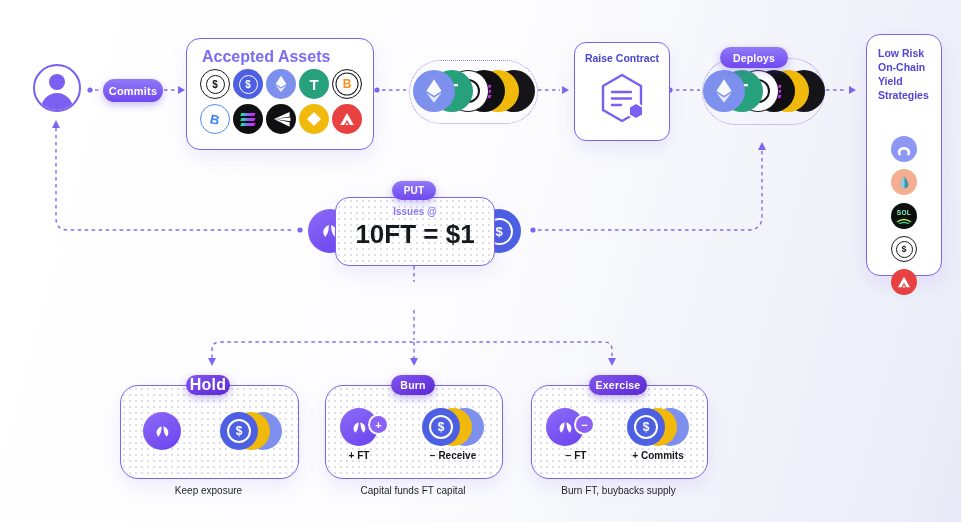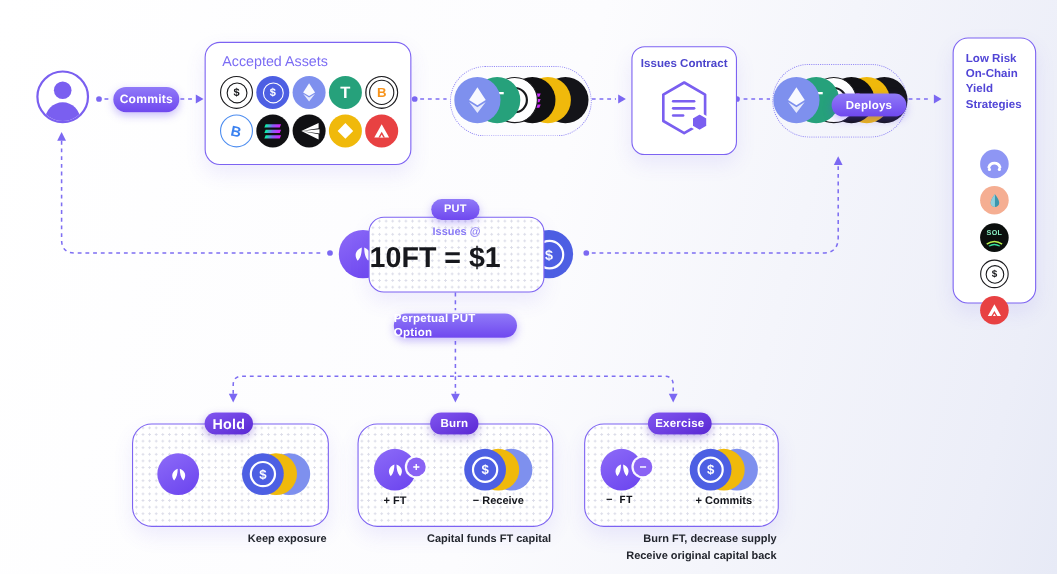--- a/index.html
+++ b/index.html
@@ -53,26 +53,26 @@
   .c-aave{background:#8e96f4;}
   .c-lido{background:#f5ae92;}
   .c-solx{background:#0b0f0d;flex-direction:column;}
   .c-solx b{color:#8af0c4;font-size:6.5px;letter-spacing:.3px;}
 
   .badge{position:absolute;width:17px;height:17px;border-radius:50%;background:#8a63f4;color:#fff;
     font-size:11px;font-weight:bold;display:flex;align-items:center;justify-content:center;
     box-shadow:0 0 0 2px rgba(255,255,255,.95);z-index:4;}
 
   
-  .panel-title{position:absolute;font-size:13px;font-weight:normal;color:#7b6cf4;}
+  .panel-title{position:absolute;font-size:16px;font-weight:bold;color:#7b6cf4;}
   .raise-title{position:absolute;width:100%;text-align:center;top:9px;font-size:10.5px;font-weight:bold;color:#4b44cc;}
   .strat-title{position:absolute;left:11px;top:12px;font-size:10.5px;font-weight:bold;color:#5145d6;line-height:1.32;}
   .issues{position:absolute;width:100%;text-align:center;top:8px;font-size:10px;font-weight:bold;color:#8b7cf6;}
-  .rate{position:absolute;width:100%;text-align:left;top:21px;font-size:26px;font-weight:bold;color:#17181d;}
-  .caption{position:absolute;text-align:right;font-size:10px;font-weight:bold;color:#23262e;line-height:1.45;z-index:2;}
+  .rate{position:absolute;width:100%;text-align:center;top:21px;font-size:26px;font-weight:bold;color:#17181d;}
+  .caption{position:absolute;text-align:center;font-size:10px;font-weight:normal;color:#23262e;line-height:1.45;z-index:2;}
   .tok-label{position:absolute;text-align:center;font-size:10px;font-weight:bold;color:#14161c;z-index:3;}
 
   .stack3{position:absolute;width:62px;height:38px;}
   .bigstack{position:absolute;width:124px;height:42px;}
 </style>
 </head>
 <body>
 
 <div id="canvas">
 
@@ -190,21 +190,21 @@
       <span class="coin s42 c-eth" style="left:0;z-index:6;">
         <svg width="28" height="28" viewBox="0 0 24 24">
             <path d="M12 2 L18.5 12 L12 16 L5.5 12 Z" fill="#fff" opacity=".95"></path>
             <path d="M12 22 L18.5 13.5 L12 17.5 L5.5 13.5 Z" fill="#fff" opacity=".8"></path>
           </svg>
       </span>
     </div>
   </div>
 
   <div class="panel" style="left:574px;top:42px;width:94px;height:97px;border-radius:12px;">
-    <div class="raise-title">Issues Contract</div>
+    <div class="raise-title">Raise Contract</div>
     <svg class="abs" style="left:22px;top:28px;" width="50" height="58" viewBox="0 0 50 58">
       <path d="M25 4 L44 15 V39 L25 50 L6 39 V15 Z" stroke="#7a5ff0" stroke-width="2.4" stroke-linejoin="round" fill="none"></path>
       <g stroke="#7a5ff0" stroke-width="2.4" stroke-linecap="round">
         <path d="M15 21 H34"></path>
           <path d="M15 27.5 H34"></path>
           <path d="M15 34 H24"></path>
       </g>
       <path d="M39 32 l7 4 v8 l-7 4 l-7 -4 v-8 Z" fill="#7a5ff0" stroke="#fff" stroke-width="2"></path>
     </svg>
   </div>
@@ -229,21 +229,21 @@
           <span>T</span>
         </span>
       <span class="coin s42 c-eth" style="left:0;z-index:6;">
         <svg width="28" height="28" viewBox="0 0 24 24">
             <path d="M12 2 L18.5 12 L12 16 L5.5 12 Z" fill="#fff" opacity=".95"></path>
             <path d="M12 22 L18.5 13.5 L12 17.5 L5.5 13.5 Z" fill="#fff" opacity=".8"></path>
           </svg>
       </span>
     </div>
   </div>
-  <div class="pill pill-light" style="left:756px;top:47px;width:68px;height:21px;font-size:10.5px;margin-top:38px;">
+  <div class="pill pill-light" style="left:720px;top:47px;width:68px;height:21px;font-size:10.5px;">
     <span>Deploys</span>
   </div>
 
   <div class="panel" style="left:866px;top:34px;width:74px;height:240px;">
     <div class="strat-title">
       <div>Low Risk</div>
       <div>On-Chain</div>
       <div>Yield</div>
       <div>Strategies</div>
     </div>
@@ -292,23 +292,20 @@
       </span>
     </span>
 
   <div class="panel dotgrid" style="left:335px;top:197px;width:158px;height:67px;z-index:3;">
     <div class="issues">Issues @</div>
     <div class="rate">10FT = $1</div>
   </div>
   <div class="pill pill-light" style="left:392px;top:181px;width:44px;height:19px;font-size:10px;z-index:6;">
     <span>PUT</span>
   </div>
-  <div class="pill pill-light" style="left:358px;top:285px;width:112px;height:22px;font-size:10.5px;">
-    <span>Perpetual PUT Option</span>
-  </div>
 
   <div class="panel dotgrid" style="left:120px;top:385px;width:177px;height:92px;border-radius:18px;">
     <span class="coin s38 c-ft" style="left:22px;top:26px;">
       <svg width="23" height="23" viewBox="0 0 24 24">
           <path d="M11 6.5 C5.2 8.8 4.6 14 7.6 17.6 C10.2 15 11 10.8 11 6.5 Z M13 6.5 C18.8 8.8 19.4 14 16.4 17.6 C13.8 15 13 10.8 13 6.5 Z" fill="#fff"></path>
         </svg>
     </span>
     <div class="stack3" style="left:99px;top:26px;">
       <span class="coin s38 c-eth" style="left:24px;z-index:1;">
         <svg width="24" height="24" viewBox="0 0 24 24">
@@ -319,21 +316,21 @@
       <span class="coin s38 c-bnb" style="left:12px;z-index:2;">
           <i style="width:9px;height:9px;"></i>
         </span>
       <span class="coin s38 c-usdc" style="left:0;z-index:3;">
           <span class="ring r24">
             <span>$</span>
           </span>
         </span>
     </div>
   </div>
-  <div class="pill pill-dark" style="left:186px;top:375px;width:44px;height:20px;font-size:13px;">
+  <div class="pill pill-dark" style="left:186px;top:375px;width:44px;height:20px;font-size:16px;">
     <span>Hold</span>
   </div>
   <div class="caption" style="left:120px;top:484px;width:177px;">
     <div>Keep exposure</div>
   </div>
 
   <div class="panel dotgrid" style="left:325px;top:385px;width:176px;height:92px;border-radius:18px;">
     <span class="coin s38 c-ft" style="left:14px;top:22px;">
       <svg width="23" height="23" viewBox="0 0 24 24">
           <path d="M11 6.5 C5.2 8.8 4.6 14 7.6 17.6 C10.2 15 11 10.8 11 6.5 Z M13 6.5 C18.8 8.8 19.4 14 16.4 17.6 C13.8 15 13 10.8 13 6.5 Z" fill="#fff"></path>
@@ -370,21 +367,21 @@
 
   <div class="panel dotgrid" style="left:531px;top:385px;width:175px;height:92px;border-radius:18px;">
     <span class="coin s38 c-ft" style="left:14px;top:22px;">
       <svg width="23" height="23" viewBox="0 0 24 24">
           <path d="M11 6.5 C5.2 8.8 4.6 14 7.6 17.6 C10.2 15 11 10.8 11 6.5 Z M13 6.5 C18.8 8.8 19.4 14 16.4 17.6 C13.8 15 13 10.8 13 6.5 Z" fill="#fff"></path>
         </svg>
     </span>
     <span class="badge" style="left:44px;top:30px;">
         <span>−</span>
       </span>
-    <div class="tok-label" style="left:3px;top:64px;width:56px;font-family:Liberation Mono, monospace;"><span>− FT</span></div>
+    <div class="tok-label" style="left:16px;top:64px;width:56px;"><span>− FT</span></div>
     <div class="stack3" style="left:95px;top:22px;">
       <span class="coin s38 c-eth" style="left:24px;z-index:1;">
         <svg width="24" height="24" viewBox="0 0 24 24">
             <path d="M12 2 L18.5 12 L12 16 L5.5 12 Z" fill="#fff" opacity=".9"></path>
             <path d="M12 22 L18.5 13.5 L12 17.5 L5.5 13.5 Z" fill="#fff" opacity=".75"></path>
           </svg>
       </span>
       <span class="coin s38 c-bnb" style="left:12px;z-index:2;">
           <i style="width:9px;height:9px;"></i>
         </span>
@@ -393,17 +390,16 @@
             <span>$</span>
           </span>
         </span>
     </div>
     <div class="tok-label" style="left:93px;top:64px;width:66px;"><span>+ Commits</span></div>
   </div>
   <div class="pill pill-dark" style="left:589px;top:375px;width:58px;height:20px;font-size:10.5px;">
     <span>Exercise</span>
   </div>
   <div class="caption" style="left:531px;top:484px;width:175px;">
-    <div>Burn FT, decrease supply</div>
-    <div>Receive original capital back</div>
+    <div>Burn FT, buybacks supply</div>
   </div>
 
 </div>
 
 </body></html>

